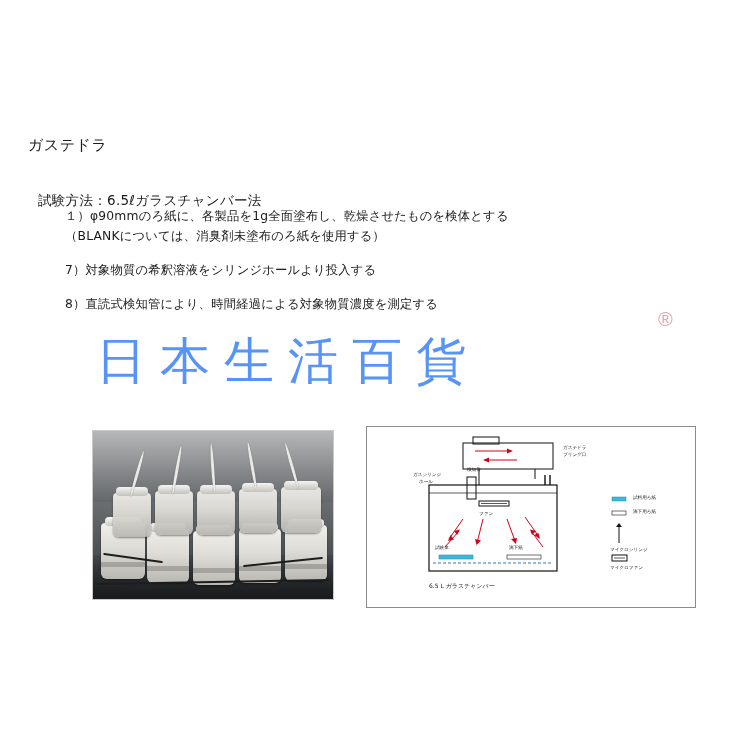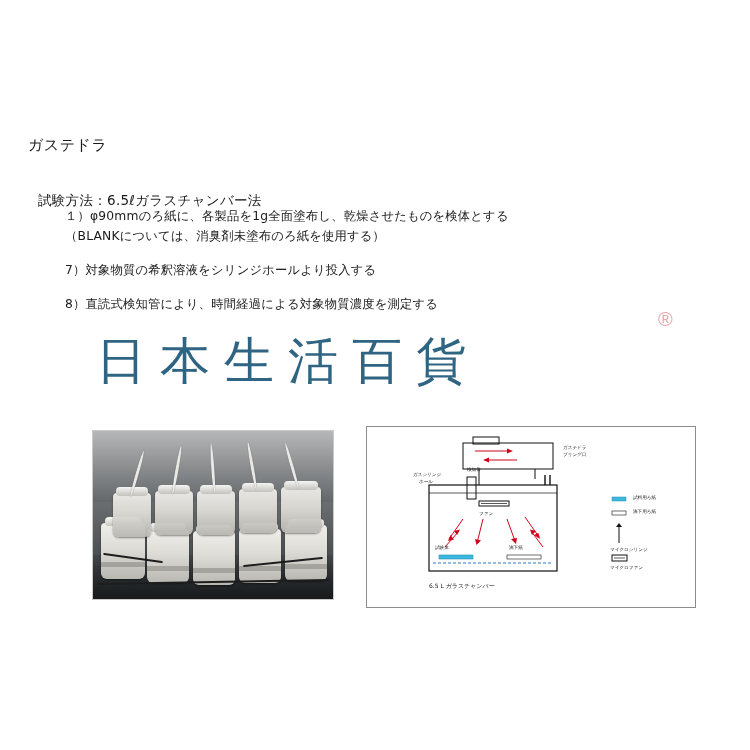--- a/index.html
+++ b/index.html
@@ -38,21 +38,21 @@
     display: flex; align-items: center; justify-content: center;
     font-size: 40px; font-weight: bold;
     color: #e06a6a;
     letter-spacing: -2px;
   }
   #watermark .wm-text {
     position: absolute;
     left: 96px; top: 8px;
     font-size: 50px;
     letter-spacing: 14px;
-    color: #0c4a6e;
+    color: #3b82f6;
     opacity: .85;
     font-family: "DejaVu Sans", sans-serif;
     white-space: nowrap;
   }
   #watermark .wm-reg {
     position: absolute;
     left: 658px; top: -12px;
     font-size: 20px;
     color: #e8a6a6;
   }

